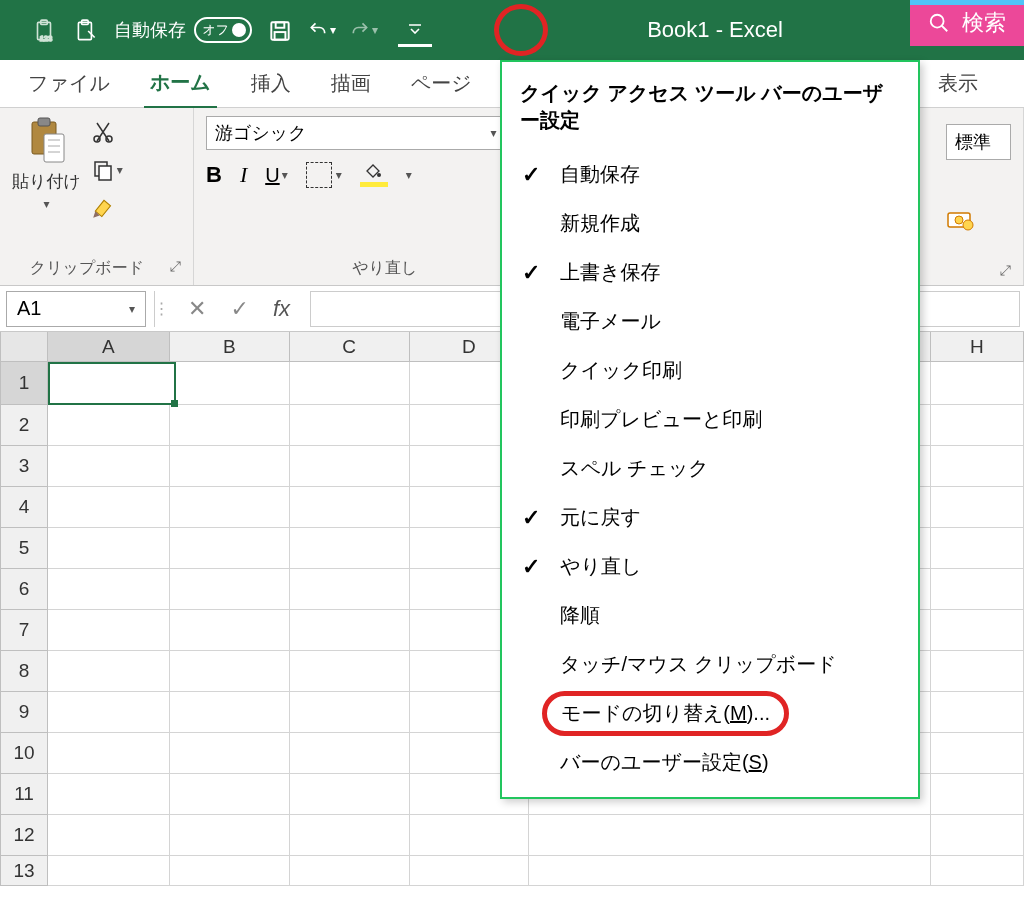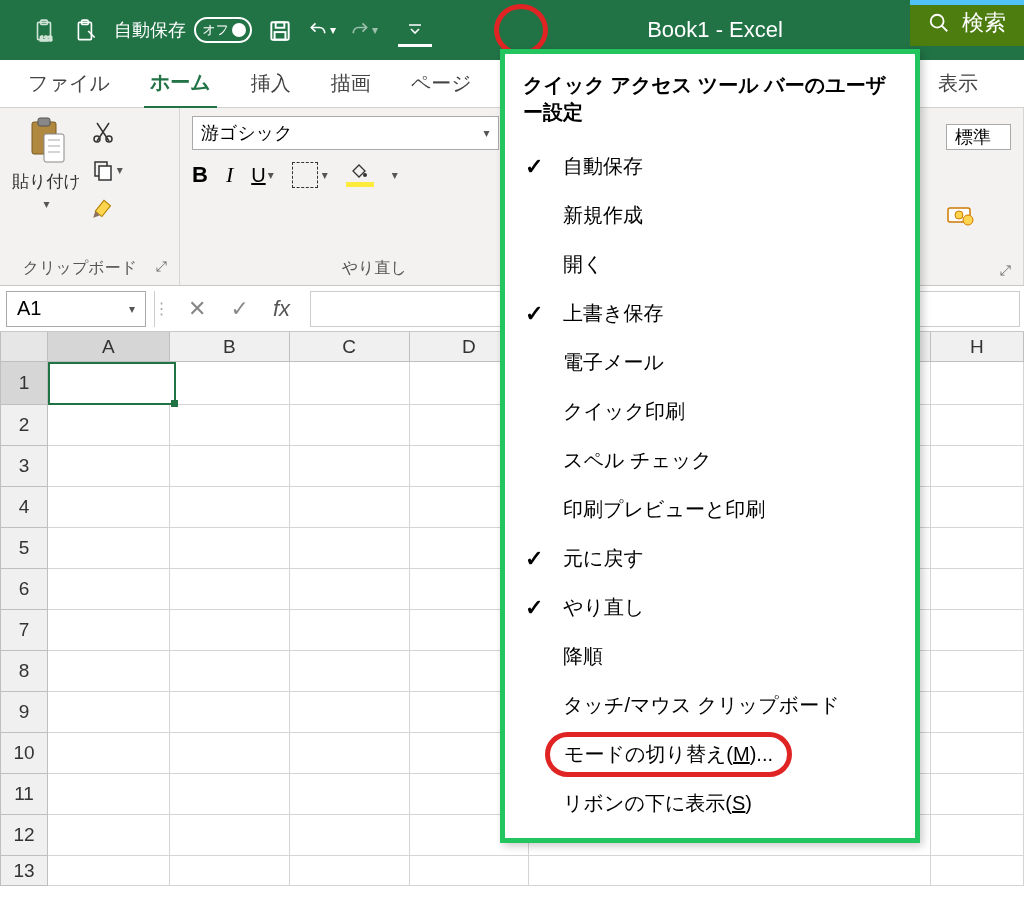--- a/index.html
+++ b/index.html
@@ -8,55 +8,55 @@
 
 .titlebar { height: 60px; background: #217346; display: flex; align-items: center; position: relative; }
 .qat { display: flex; align-items: center; gap: 14px; padding-left: 30px; }
 .qat-icon { width: 28px; height: 28px; display: flex; align-items: flex-end; justify-content: center; color: #fff; }
 .autosave { display: flex; align-items: center; gap: 8px; color: #fff; font-size: 18px; }
 .autosave-toggle { width: 58px; height: 26px; border: 2px solid #fff; border-radius: 13px; display: flex; align-items: center; padding: 0 4px; justify-content: flex-end; gap: 3px; font-size: 13px; }
 .autosave-toggle .knob { width: 14px; height: 14px; background: #fff; border-radius: 50%; }
 .title-text { position: absolute; left: 50%; transform: translateX(-50%); color: #fff; font-size: 22px; white-space: nowrap; left: 715px; transform: translateX(-50%); }
 .qat-dropdown-btn { width: 34px; height: 34px; display:flex; align-items:center; justify-content:center; color:#fff; border-bottom: 3px solid #fff; position: relative; }
 .red-circle-1 { position: absolute; width: 54px; height: 52px; border: 5px solid #e02424; border-radius: 50%; left: 494px; top: 4px; pointer-events: none; }
-.search-area { position: absolute; right: 0; top: 0; bottom: 14px; display: flex; align-items: center; background: #4d7c0f; padding: 0 18px; gap: 12px; color: #fff; font-size: 22px; }
+.search-area { position: absolute; right: 0; top: 0; bottom: 14px; display: flex; align-items: center; background: #ec4899; padding: 0 18px; gap: 12px; color: #fff; font-size: 22px; }
 .search-area::before { content:""; position:absolute; top:0; left:0; right:0; height:5px; background:#4fc3f7; }
 
 
 .ribbon-tabs { height: 48px; background: #fff; display: flex; align-items: center; gap: 28px; padding-left: 22px; font-size: 20px; color: #444; border-bottom: 1px solid #d0d0d0; }
 .ribbon-tab { padding: 10px 6px; cursor: pointer; }
 .ribbon-tab.active { color: #217346; font-weight: bold; border-bottom: 3px solid #217346; }
 .ribbon-tab.far { margin-left: auto; margin-right: 40px; }
 
 
 .ribbon-body { height: 178px; background: #f3f2f1; border-bottom: 1px solid #c8c8c8; display: flex; position: relative; }
 .ribbon-group { border-right: 1px solid #d6d6d6; padding: 8px 12px 2px 12px; display: flex; flex-direction: column; justify-content: space-between; }
 .group-label { font-size: 16px; color: #555; text-align: center; padding: 4px 0; }
 .group-label .launcher { float: right; font-size: 14px; color: #666; margin-left: 8px; }
 
-.clip-group { width: 180px; padding-left: 12px; }
+.clip-group { width: 194px; padding-left: 12px; }
 .clip-top { display:flex; gap: 10px; }
 .paste-btn { display:flex; flex-direction:column; align-items:center; gap:4px; font-size:17px; color:#333; }
 .clip-side { display:flex; flex-direction:column; gap:14px; padding-top:4px; }
 
 .font-group { flex: 1; min-width: 320px; }
 .font-row { display:flex; align-items:center; gap:8px; margin-bottom:12px; }
 .font-combo { height: 34px; border:1px solid #aaa; background:#fff; padding:0 8px; display:flex; align-items:center; font-size:18px; flex:1; justify-content: space-between; }
 .font-size-combo { width: 50px; height:34px; border:1px solid #aaa; background:#fff; display:flex; align-items:center; justify-content:center; font-size:18px; }
 .font-row2 { display:flex; align-items:center; gap:18px; font-size:20px; }
 .btn-b { font-weight:bold; font-size:22px; }
 .btn-i { font-style:italic; font-family: serif; font-size:22px; }
 .btn-u { text-decoration: underline; font-size:20px; }
 .border-btn { width:26px; height:26px; border:1px dashed #333; display:inline-block; }
 .fill-btn { width:28px; height:24px; position:relative; }
 .fill-btn .bucket { position:absolute; top:0; left:4px; width:18px; height:16px; }
 .fill-btn .bar { position:absolute; bottom:0; left:0; right:0; height:5px; background:#ffeb3b; }
 
 .right-group { width: 90px; padding-top:16px; }
-.right-group .combo { height:26px; border:1px solid #aaa; background:#fff; padding:0 8px; font-size:18px; display:flex; align-items:center; }
+.right-group .combo { height:36px; border:1px solid #aaa; background:#fff; padding:0 8px; font-size:18px; display:flex; align-items:center; }
 .right-group .icon-row { margin-top:22px; font-size:24px; color:#d17a00; }
 
 
 .formula-bar { height: 46px; display:flex; align-items:center; border-bottom:1px solid #c8c8c8; }
 .name-box { width:140px; height:36px; border:1px solid #aaa; margin-left:6px; display:flex; align-items:center; justify-content:space-between; padding:0 10px; font-size:20px; }
 .fb-btns { display:flex; align-items:center; gap:24px; padding:0 20px; color:#888; font-size:22px; }
 .fx { font-style:italic; color:#555; }
 .formula-input { flex:1; height:36px; border:1px solid #ccc; margin-right:4px; }
 
 
@@ -68,21 +68,21 @@
 .row-headers { position:absolute; top:30px; left:0; width:48px; }
 .row-h { width:48px; border:1px solid #bfbfbf; border-top:none; background:#f0f0f0; display:flex; align-items:center; justify-content:center; font-size:19px; color:#333; }
 .row-h.sel { background:#d6d6d6; }
 .cells { position:absolute; top:30px; left:48px; right:0; }
 .cell-row { display:flex; }
 .cell { border-right:1px solid #d4d4d4; border-bottom:1px solid #d4d4d4; }
 .active-cell { position:absolute; border:2px solid #217346; background:#fff; }
 .active-cell::after { content:""; position:absolute; right:-4px; bottom:-4px; width:7px; height:7px; background:#217346; }
 
 
-.dropdown { position:absolute; left:500px; top:49px; width:420px; background:#fff; border:5px solid #22c55e; box-shadow: 3px 3px 8px rgba(0,0,0,0.2); z-index:50; padding-bottom:10px; }
+.dropdown { position:absolute; left:500px; top:60px; width:420px; background:#fff; border:2px solid #22c55e; box-shadow: 3px 3px 8px rgba(0,0,0,0.2); z-index:50; padding-bottom:10px; }
 .dropdown-title { font-weight:bold; font-size:20px; padding:18px 18px 16px 18px; }
 .dd-item { display:flex; align-items:center; height:49px; padding-left:20px; font-size:20px; cursor:pointer; }
 .dd-check { width:38px; font-size:22px; font-weight:bold; }
 .red-oval { border:5px solid #e02424; border-radius:24px; display:inline-block; padding:4px 14px; margin-left:-18px; }
 .und { text-decoration: underline; }
 
 svg { display:block; }
 .chev { font-size:12px; color:#555; }
 </style>
 </head>
@@ -404,42 +404,38 @@
   <div id="ddItems">
       <div class="dd-item">
         <span class="dd-check">✓</span>
         <span>自動保存</span>
       </div>
       <div class="dd-item">
         <span class="dd-check"></span>
         <span>新規作成</span>
       </div>
       <div class="dd-item">
-        <span class="dd-check"></span>
-        <span>開く</span>
-      </div>
-      <div class="dd-item">
         <span class="dd-check">✓</span>
         <span>上書き保存</span>
       </div>
       <div class="dd-item">
         <span class="dd-check"></span>
         <span>電子メール</span>
       </div>
       <div class="dd-item">
         <span class="dd-check"></span>
         <span>クイック印刷</span>
       </div>
       <div class="dd-item">
         <span class="dd-check"></span>
+        <span>印刷プレビューと印刷</span>
+      </div>
+      <div class="dd-item">
+        <span class="dd-check"></span>
         <span>スペル チェック</span>
-      </div>
-      <div class="dd-item">
-        <span class="dd-check"></span>
-        <span>印刷プレビューと印刷</span>
       </div>
       <div class="dd-item">
         <span class="dd-check">✓</span>
         <span>元に戻す</span>
       </div>
       <div class="dd-item">
         <span class="dd-check">✓</span>
         <span>やり直し</span>
       </div>
       <div class="dd-item">
@@ -453,16 +449,16 @@
     </div>
   <div class="dd-item">
     <span class="dd-check"></span>
     <span class="red-oval">
       <span>モードの切り替え(</span><span class="und">M</span><span>)...</span>
     </span>
   </div>
   <div class="dd-item">
     <span class="dd-check"></span>
     <span>
-      <span>リボンの下に表示(</span><span class="und">S</span><span>)</span>
+      <span>バーのユーザー設定(</span><span class="und">S</span><span>)</span>
     </span>
   </div>
 </div>
 
 </body></html>

